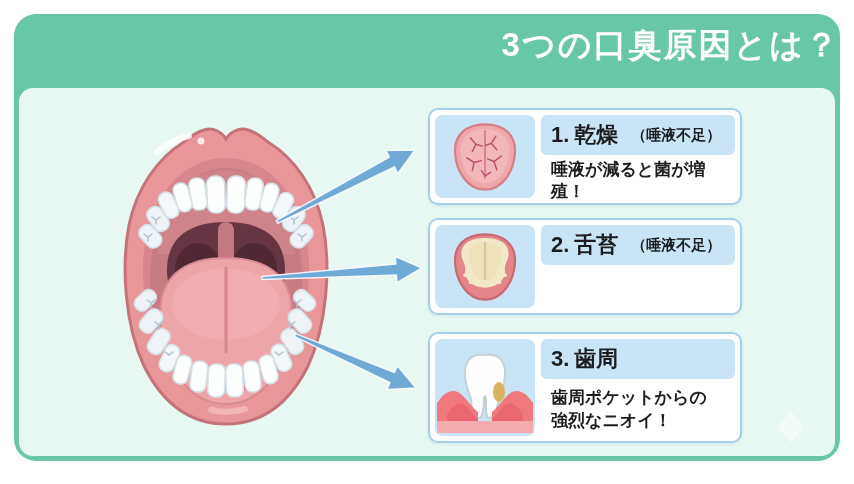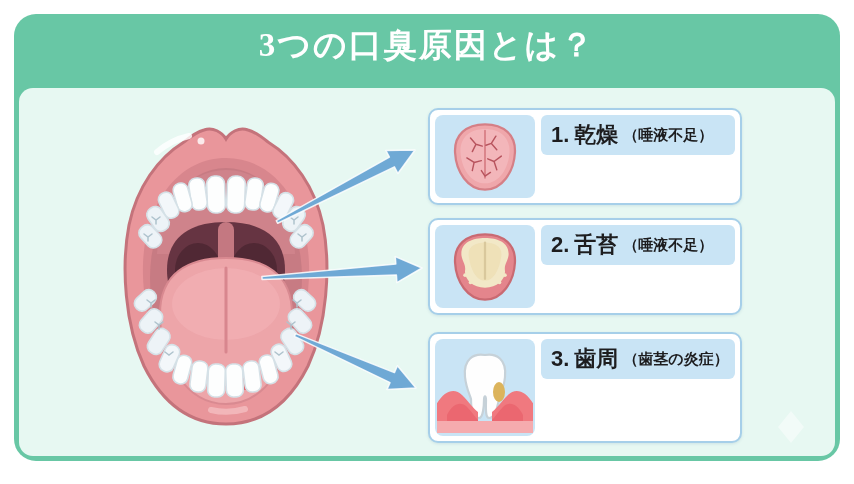--- a/index.html
+++ b/index.html
@@ -3,21 +3,21 @@
 <meta charset="utf-8">
 <style>
   html,body{margin:0;padding:0;background:#ffffff;}
   body{width:854px;height:484px;overflow:hidden;
        font-family:"Liberation Sans","DejaVu Sans",sans-serif;}
   .page{position:relative;width:854px;height:484px;background:#ffffff;}
 
   
   .frame{position:absolute;left:14px;top:14px;width:826px;height:447px;
          background:#68C7A5;border-radius:22px;}
-  .header{height:62px;display:flex;align-items:center;justify-content:center;font-family:Liberation Serif, serif;}
+  .header{height:62px;display:flex;align-items:center;justify-content:flex-end;}
   .title{margin:0;font-size:33px;font-weight:800;color:#ffffff;letter-spacing:2px;}
   .panel{position:absolute;left:5px;right:5px;top:74px;bottom:5px;
          background:#E7F8F2;border-radius:14px;}
 
   
   .mouth{position:absolute;left:95px;top:112px;width:260px;height:330px;}
   .arrows{position:absolute;left:0;top:0;width:854px;height:484px;pointer-events:none;}
 
   
   .card{position:absolute;left:428px;width:314px;background:#ffffff;
@@ -26,21 +26,21 @@
   .card1{top:108px;height:97px;}
   .card2{top:218px;height:97px;}
   .card3{top:332px;height:111px;}
   .card-icon{width:100px;flex:0 0 100px;background:#C9E4F5;border-radius:8px;
              display:flex;align-items:center;justify-content:center;overflow:hidden;}
   .card-body{flex:1;display:flex;flex-direction:column;gap:4px;min-width:0;}
   .card-title{background:#C9E4F5;border-radius:6px;height:40px;flex:0 0 40px;
               display:flex;align-items:center;padding:0 10px;white-space:nowrap;}
   .t-num,.t-name{font-size:22px;font-weight:800;color:#1D1D1F;}
   .t-num{margin-right:5px;}
-  .t-sub{font-size:15px;font-weight:800;color:#1D1D1F;margin-left:5px;}
+  .t-sub{font-size:15px;font-weight:800;color:#1D1D1F;margin-left:13px;}
   .card-desc{flex:1;display:flex;flex-direction:column;justify-content:center;
              padding:0 10px;font-size:17px;font-weight:800;color:#1D1D1F;line-height:1.3;}
 </style>
 </head>
 <body>
 
 <div class="page">
 
   <div class="frame">
     <div class="header">
@@ -140,20 +140,23 @@
           <path d="M44,58 l4,6 M48,64 l6,-4"></path>
         </g>
       </svg>
     </div>
     <div class="card-body">
       <div class="card-title">
         <span class="t-num">1.</span>
         <span class="t-name">乾燥</span>
         <span class="t-sub">（唾液不足）</span>
       </div>
+      <div class="card-desc">
+        <span>唾液が減ると菌が増殖！</span>
+      </div>
     </div>
   </div>
 
   <div class="card card2">
     <div class="card-icon">
       <svg width="92" height="78" viewBox="0 0 96 86">
         <path d="M48,7 C69,7 82,19 81,38 C80,59 67,79 48,79 C29,79 16,59 15,38 C14,19 27,7 48,7 Z" fill="#E4858C" stroke="#C96A72" stroke-width="2.5"></path>
         <path d="M48,11 C62,11 75,16 74,30 C73,37 69,40 70,47 C71,56 62,66 48,66 C34,66 25,56 26,47 C27,40 23,37 22,30 C21,16 34,11 48,11 Z" fill="#F2E8C7"></path>
         <path d="M48,16 C58,16 67,20 66,30 C65,40 60,58 48,58 C36,58 31,40 30,30 C29,20 38,16 48,16 Z" fill="#EDDFB4" opacity="0.8"></path>
         <path d="M48,16 L48,56" stroke="#D9C89C" stroke-width="2.5" stroke-linecap="round"></path>
@@ -183,18 +186,21 @@
         <path d="M10,86 L10,70 C16,58 24,56 30,62 C35,67 38,72 41,75 L41,86 Z" fill="#E8606A" opacity="0.7"></path>
         <path d="M98,86 L98,62 C90,46 79,42 71,50 C64,57 60,63 55,67 L55,86 Z" fill="#F0797F"></path>
         <path d="M86,86 L86,70 C80,58 72,56 66,62 C61,67 58,72 55,75 L55,86 Z" fill="#E8606A" opacity="0.7"></path>
         <rect x="-2" y="76" width="100" height="12" fill="#F5ABAE"></rect>
       </svg>
     </div>
     <div class="card-body">
       <div class="card-title">
         <span class="t-num">3.</span>
         <span class="t-name">歯周</span>
-        <span class="t-sub">（歯茎の炎症）</span>
+      </div>
+      <div class="card-desc">
+        <span>歯周ポケットからの</span>
+        <span>強烈なニオイ！</span>
       </div>
     </div>
   </div>
 
 </div>
 
 </body></html>

